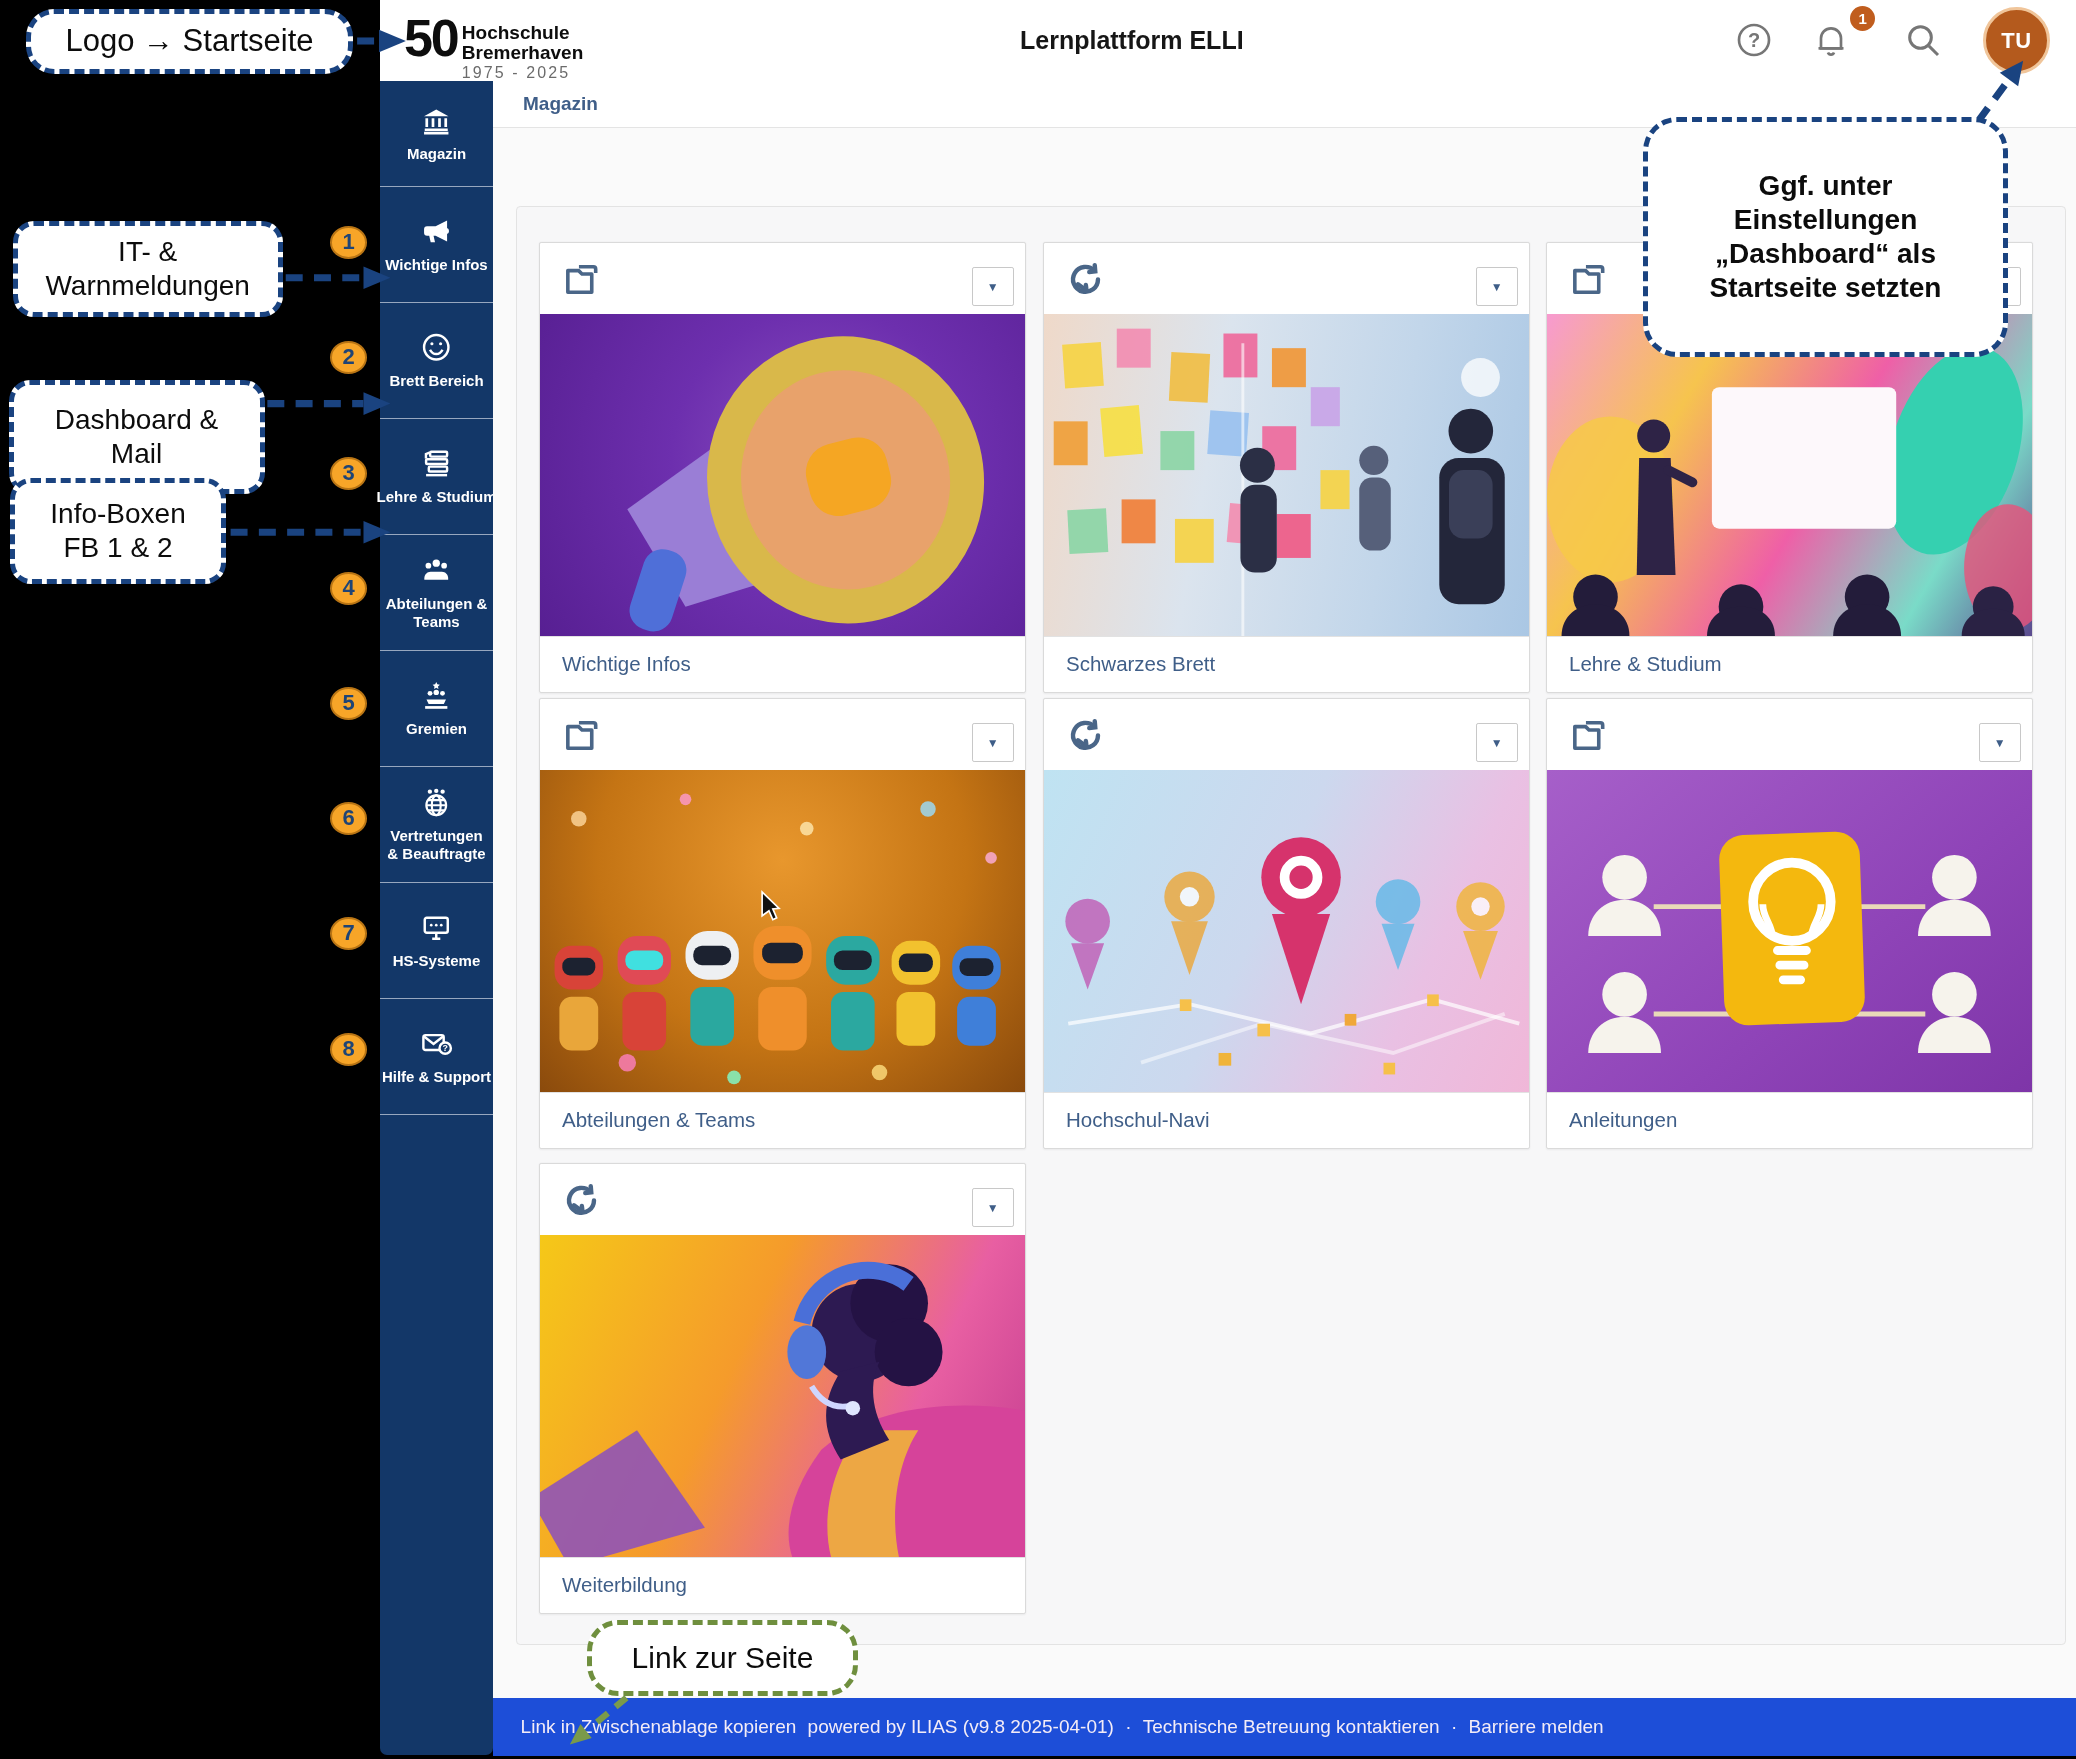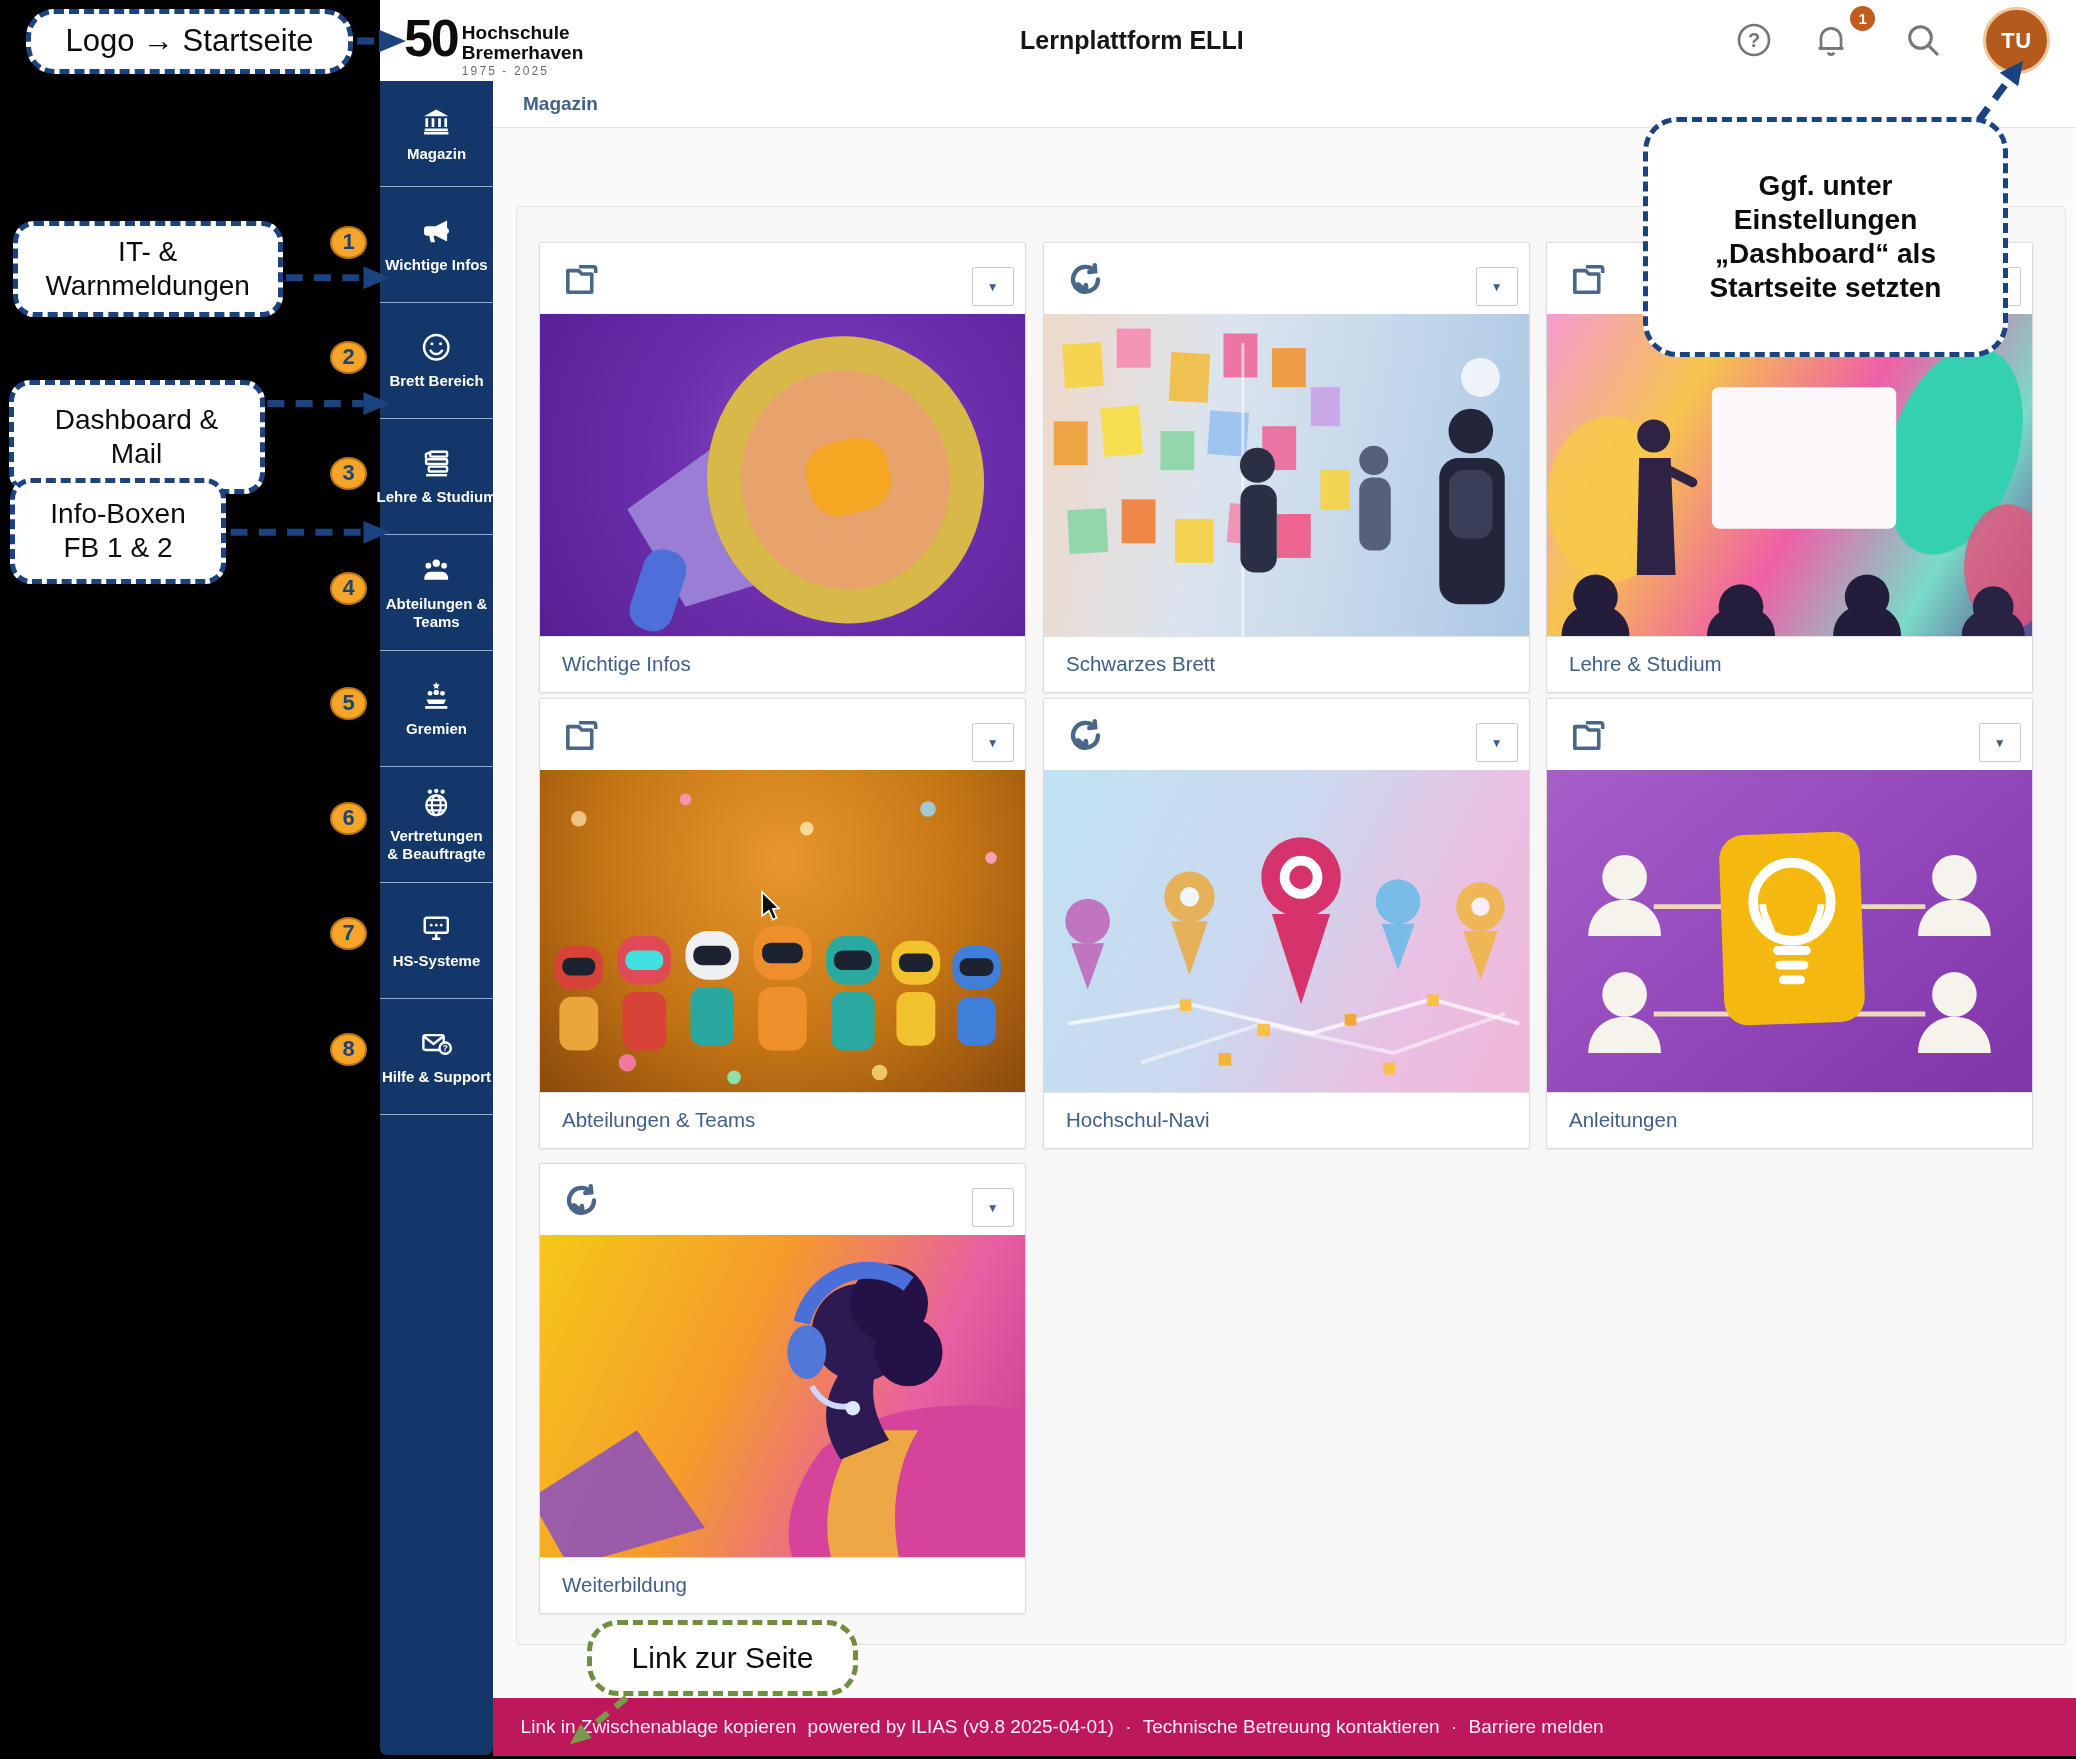--- a/index.html
+++ b/index.html
@@ -5,21 +5,21 @@
   html,body{margin:0;padding:0;background:#000;}
   #canvas{position:relative;width:2077px;height:1760px;background:#000;overflow:hidden;
           font-family:"Liberation Sans",sans-serif;}
   
   .header{position:absolute;left:380px;top:0;width:1696px;height:81px;background:#fff;
           border-bottom:1.4px solid #e2e2e2;}
   .logo{position:absolute;left:404px;top:4.2px;display:flex;align-items:flex-start;color:#111;cursor:pointer;}
   .logo-50{font-size:52px;font-weight:800;letter-spacing:-2.1px;line-height:68px;color:#0d0d0d;}
   .logo-txt{margin-left:4.2px;margin-top:18.4px;}
   .logo-name{font-size:19px;font-weight:700;line-height:20.5px;color:#0d0d0d;}
-  .logo-years{font-size:12px;color:#6b6b6b;letter-spacing:2.1px;margin-top:0;}
+  .logo-years{font-size:16px;color:#6b6b6b;letter-spacing:2.1px;margin-top:0;}
   .app-title{position:absolute;left:640px;top:0;height:81px;display:flex;align-items:center;
              font-size:25px;font-weight:700;color:#161616;}
   .hicon{position:absolute;top:20px;width:40px;height:40px;cursor:pointer;}
   .hicon svg{width:40px;height:40px;}
   .bell-badge{position:absolute;left:1850px;top:5.7px;width:25.4px;height:25.4px;border-radius:50%;
               background:#c05d1e;color:#fff;font-size:15px;font-weight:700;display:flex;
               align-items:center;justify-content:center;z-index:5;}
   .avatar{position:absolute;left:1983px;top:7px;width:61px;height:61px;border-radius:50%;
           background:#b45a1d;border:3.5px solid #f0c59a;color:#fff;font-size:22px;font-weight:700;
           display:flex;align-items:center;justify-content:center;letter-spacing:0.7px;cursor:pointer;}
@@ -55,21 +55,21 @@
               padding-left:22px;font-size:20.5px;color:#3f5e88;}
   
   .art-1{background:radial-gradient(circle at 58% 45%,#8a4fc0 0%,#6d2fae 45%,#571f92 100%);}
   .art-2{background:linear-gradient(100deg,#efd9c9 0%,#dbe4ee 35%,#c2d6ea 70%,#aac7e4 100%);}
   .art-3{background:linear-gradient(120deg,#f79ad0 0%,#f6c44e 28%,#ef5fa7 55%,#7adbc8 80%,#5b4a8f 100%);}
   .art-4{background:radial-gradient(circle at 50% 28%,#e8972d 0%,#c47414 55%,#8a4a0c 100%);}
   .art-5{background:linear-gradient(115deg,#bfe3f2 0%,#ccd8ee 45%,#e9c0e3 75%,#f0b7d8 100%);}
   .art-6{background:linear-gradient(140deg,#a65fc9 0%,#8f44b8 60%,#7e35a8 100%);}
   .art-7{background:linear-gradient(115deg,#f5c818 0%,#f59b2b 40%,#e85fa2 72%,#c23a8f 100%);}
   
-  .footer{position:absolute;left:493px;top:1698px;width:1583px;height:58px;background:#be185d;
+  .footer{position:absolute;left:493px;top:1698px;width:1583px;height:58px;background:#1d4ed8;
           display:flex;align-items:center;padding-left:27.6px;box-sizing:border-box;gap:11.3px;}
   .footer span{color:#f3ecf7;font-size:19px;}
   .footer .flink{cursor:pointer;}
   
   .anno-box{position:absolute;background:#fff;border:5px dashed #1a4380;border-radius:21px;
             display:flex;align-items:center;justify-content:center;text-align:center;
             color:#0c0c0c;font-size:28px;font-weight:500;white-space:pre-line;line-height:1.22;z-index:60;
             box-sizing:border-box;}
   .anno-green{border-color:#6f8f3e;border-radius:31px;}
   .num-badge{position:absolute;left:330px;width:37px;height:32.5px;border-radius:50%;background:#f7a528;

